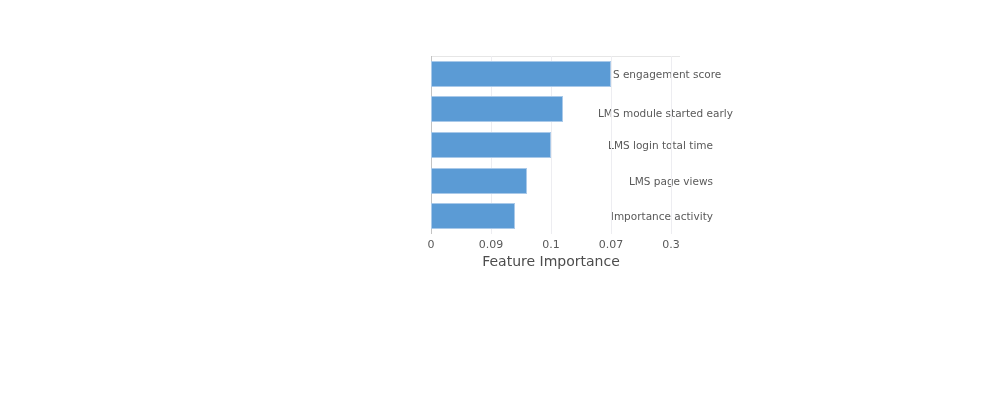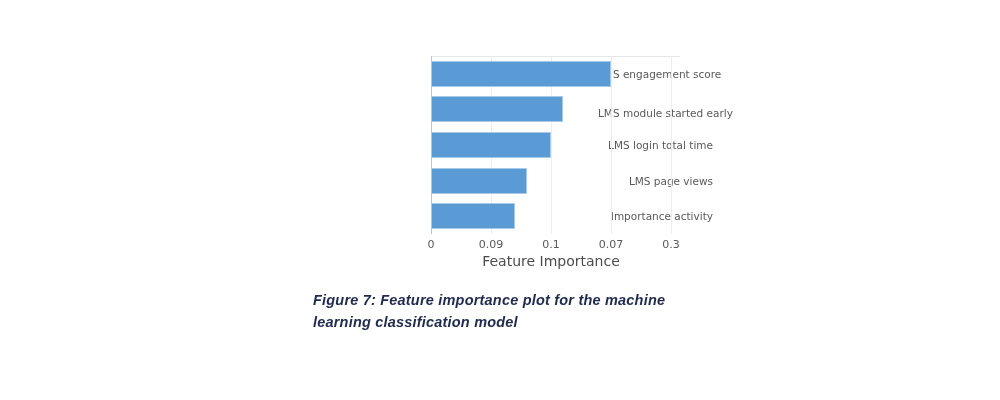--- a/index.html
+++ b/index.html
@@ -118,18 +118,14 @@
     <div id="xticks">
         <div class="xtick" style="left: 118px; top: 193px; color: rgb(89, 89, 89);">0</div>
         <div class="xtick" style="left: 178px; top: 193px; color: rgb(89, 89, 89);">0.09</div>
         <div class="xtick" style="left: 238px; top: 193px; color: rgb(89, 89, 89);">0.1</div>
         <div class="xtick" style="left: 298px; top: 193px; color: rgb(89, 89, 89);">0.07</div>
         <div class="xtick" style="left: 358px; top: 193px; color: rgb(89, 89, 89);">0.3</div>
       </div>
     <div class="xaxis-title" id="xaxis-title" style="left: 238px; top: 208px; color: rgb(77, 77, 77);">Feature Importance</div>
   </div>
 
-  <div class="caption" style="color: rgb(31, 43, 77);">
-    <div>Figure 7: Feature importance plot for the machine</div>
-    <div>learning classification model</div>
-  </div>
 
 </div>
 
 </body></html>

